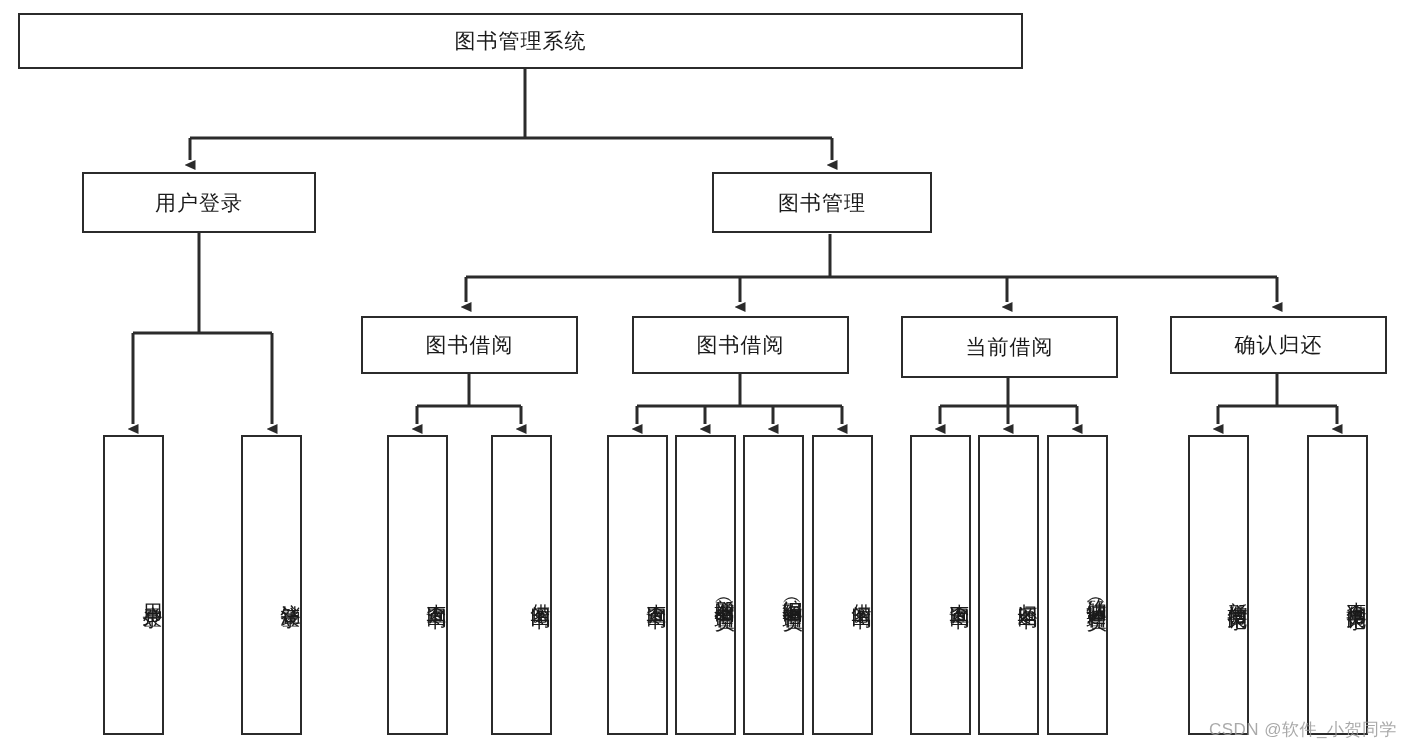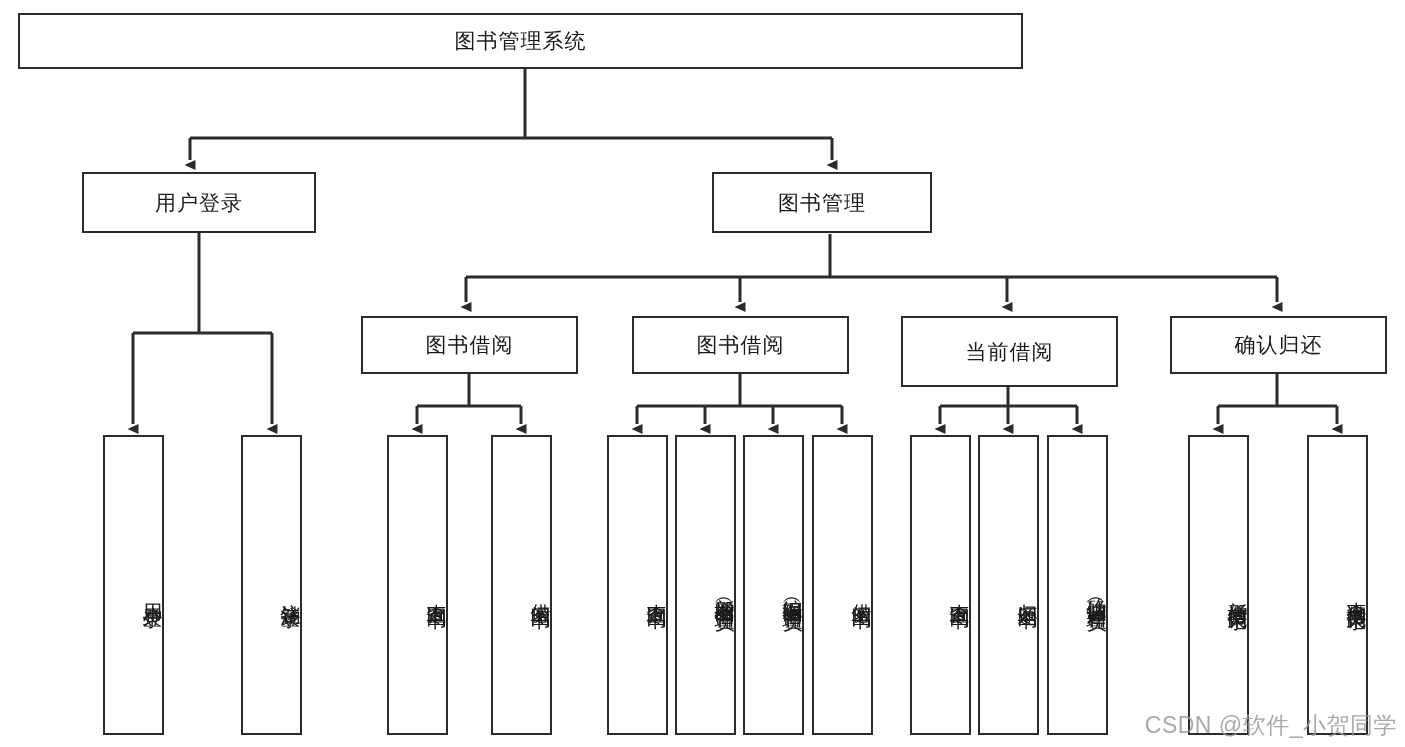--- a/index.html
+++ b/index.html
@@ -30,21 +30,21 @@
     align-items:flex-start;
     justify-content:center;
     padding-top:14px;
     line-height:1.05;
   }
   .node .label{display:block;white-space:nowrap;font-family:Liberation Mono, monospace;}
   .node.vert .label{white-space:normal;}
   #watermark{
     position:absolute;
     right:8px;bottom:6px;
-    font-size:23px;
+    font-size:17px;
     color:#9b9b9b;
     opacity:.85;
     letter-spacing:.5px;
     pointer-events:none;
     white-space:nowrap;
   }
 </style>
 </head>
 <body>
 
@@ -124,21 +124,21 @@
   <div class="node horiz" style="left:712px;top:172px;width:220px;height:61px;">
     <span class="label">图书管理</span>
   </div>
 
   <div class="node horiz" style="left:361px;top:316px;width:217px;height:58px;">
     <span class="label">图书借阅</span>
   </div>
   <div class="node horiz" style="left:632px;top:316px;width:217px;height:58px;">
     <span class="label">图书借阅</span>
   </div>
-  <div class="node horiz" style="left:901px;top:316px;width:217px;height:71px;">
+  <div class="node horiz" style="left:901px;top:316px;width:217px;height:62px;">
     <span class="label">当前借阅</span>
   </div>
   <div class="node horiz" style="left:1170px;top:316px;width:217px;height:58px;">
     <span class="label">确认归还</span>
   </div>
 
   <div class="node vert" style="left:103px;top:435px;width:61px;height:300px;">
     <span class="label">用户登录</span>
   </div>
   <div class="node vert" style="left:241px;top:435px;width:61px;height:300px;">

